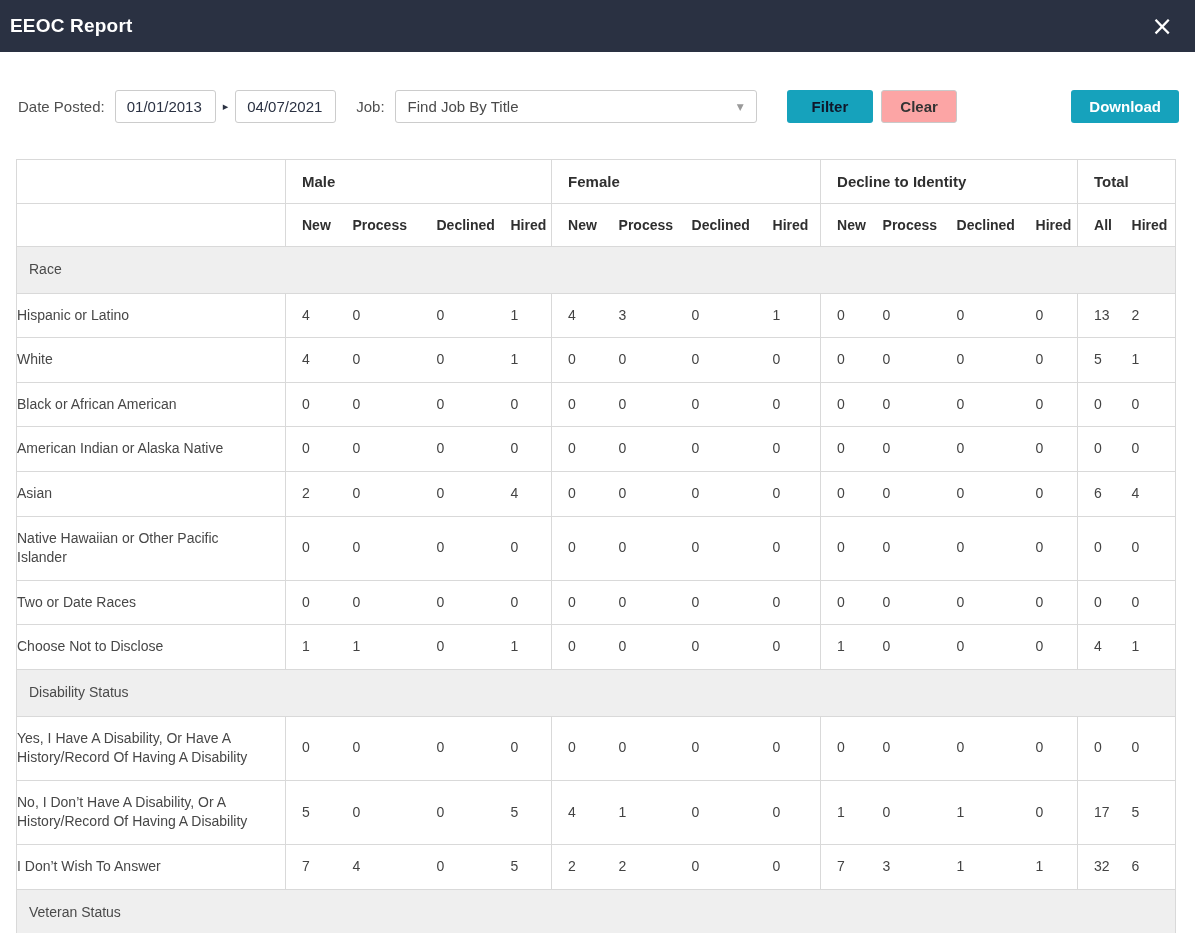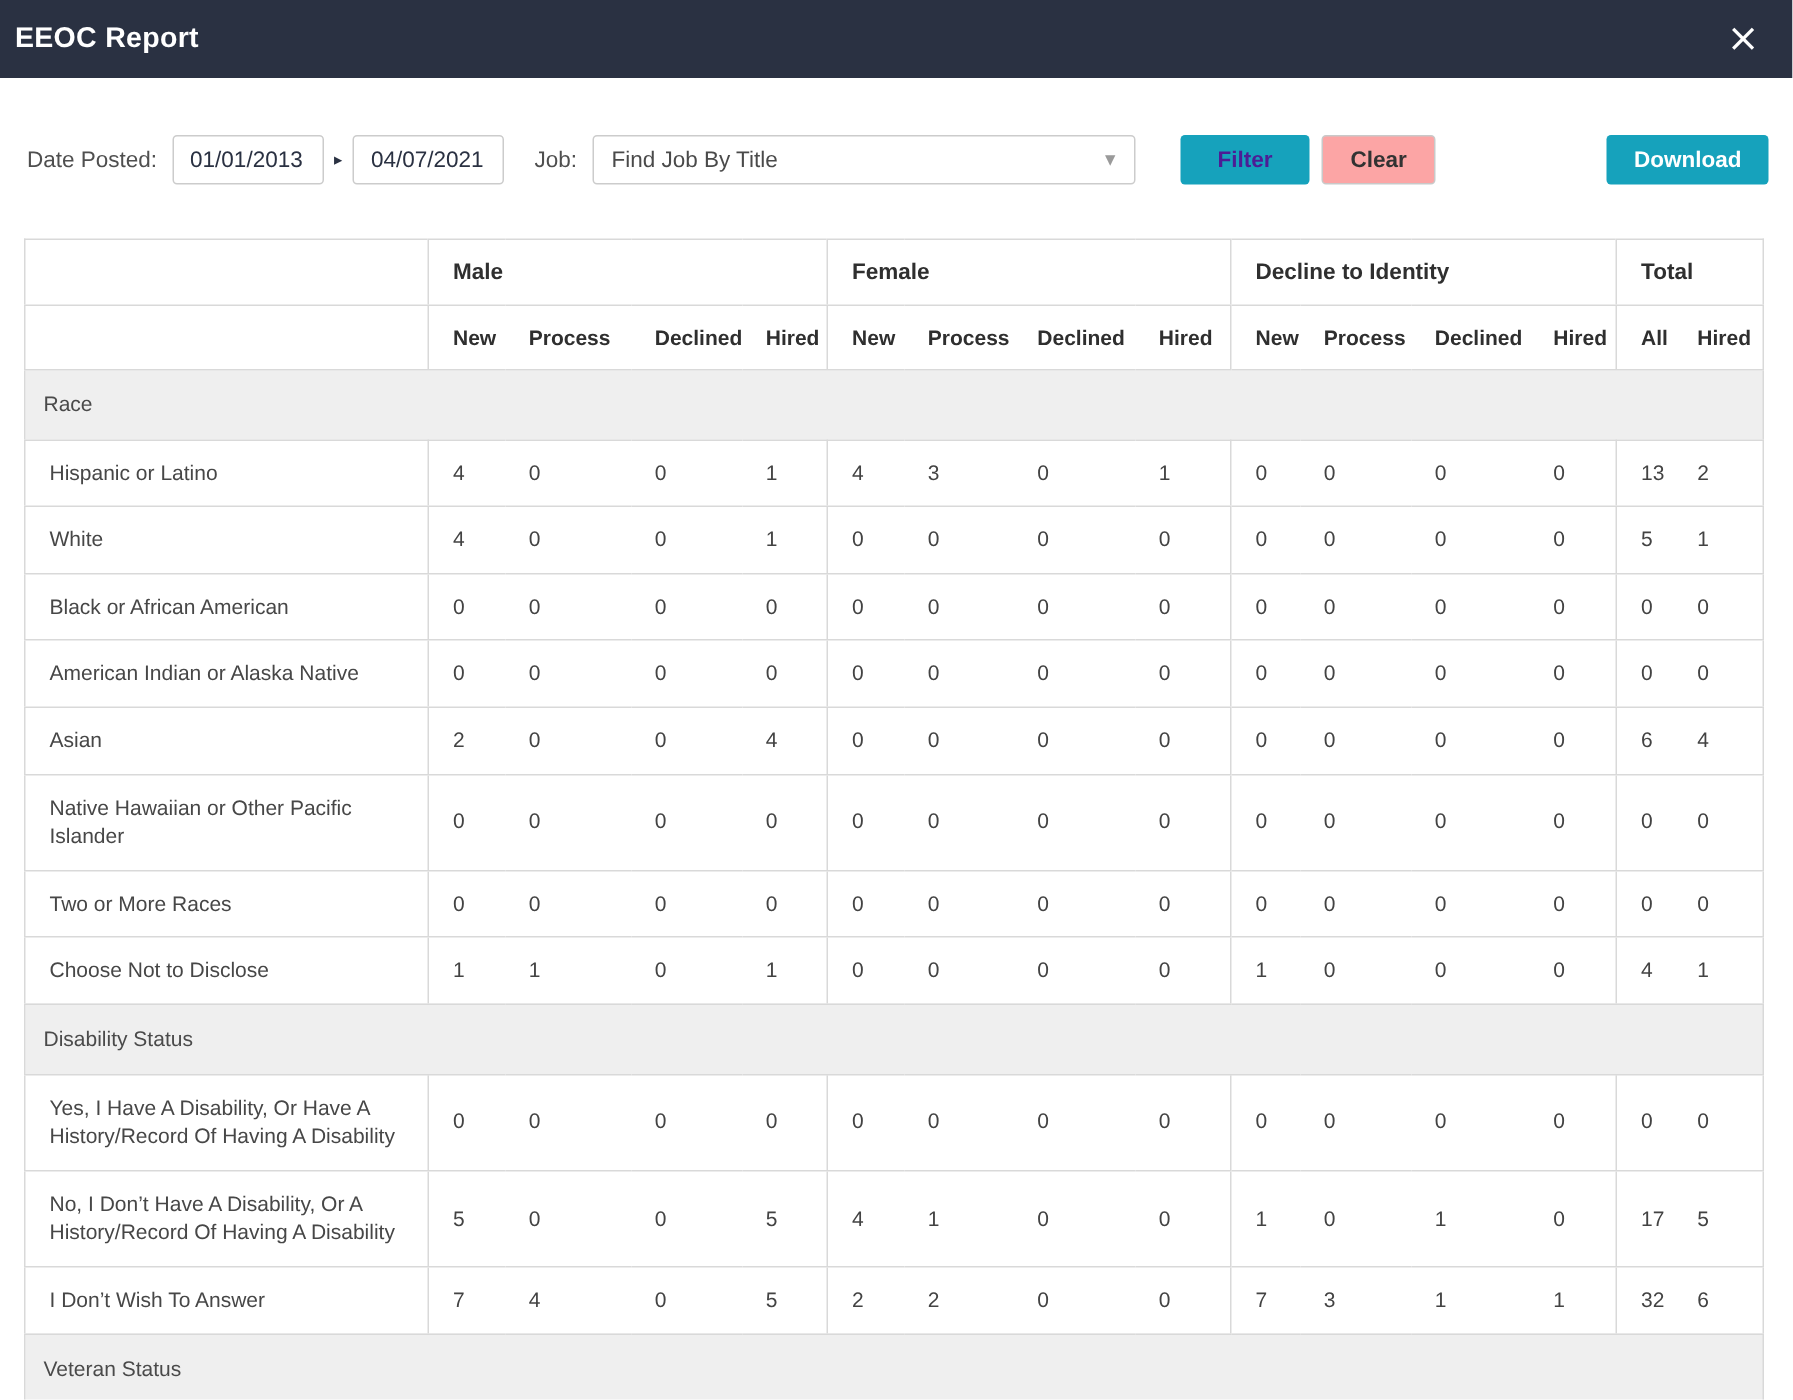--- a/index.html
+++ b/index.html
@@ -35,40 +35,40 @@
   .select-box{
     width:362px;height:33px;border:1px solid #ccc;border-radius:3px;
     display:flex;align-items:center;padding:0 12px;font-size:15px;color:#4a4a4a;
     background:#fff;cursor:pointer;
   }
   .select-caret{margin-left:auto;color:#9a9a9a;font-size:9px;font-family:"DejaVu Sans",sans-serif;}
   .btn{
     height:33px;border-radius:3px;font-size:15px;font-weight:bold;cursor:pointer;
     font-family:"Liberation Sans",sans-serif;
   }
-  .btn-filter{background:var(--accent);color:#4c1d95;border:none;margin-left:30px;padding:0 25px;}
+  .btn-filter{background:var(--accent);color:#0f172a;border:none;margin-left:30px;padding:0 25px;}
   .btn-clear{background:#fca5a5;color:#333;border:1px solid #c9c9c9;margin-left:8px;padding:0 18px;}
   .btn-download{background:var(--accent);color:#fff;border:none;margin-left:auto;padding:0 18px;}
   
   .table-wrap{margin:36px 16px 0 16px;}
   table{
     width:1159px;table-layout:fixed;border-collapse:collapse;
     border:1px solid var(--border);font-size:14px;
   }
   th{
     text-align:left;font-weight:bold;color:var(--head-text);
     padding:13px 4px 13px 16px;border-bottom:1px solid var(--border);
     font-size:14px;overflow:hidden;white-space:nowrap;
   }
   th.group-label{font-size:15px;}
   td{
     padding:12px 4px 12px 16px;border-bottom:1px solid var(--border);
     color:var(--text);vertical-align:middle;line-height:1.4;
   }
-  td.row-label{padding-left:16px;padding-right:14px;color:#474747;}
+  td.row-label{padding-left:0;padding-right:14px;color:#474747;}
   .gb{border-left:1px solid var(--border);}
   tr.section-row td{
     background:var(--section-bg);padding:13px 12px;color:#4a4a4a;
   }
 </style>
 </head>
 <body>
 
 <div class="topbar">
   <span class="topbar-title">EEOC Report</span>
@@ -235,21 +235,21 @@
           <td>0</td>
           <td>0</td>
           <td class="gb">0</td>
           <td>0</td>
           <td>0</td>
           <td>0</td>
           <td class="gb">0</td>
           <td>0</td>
         </tr>
         <tr>
-          <td class="row-label">Two or More Races</td>
+          <td class="row-label">Two or Date Races</td>
           <td class="gb">0</td>
           <td>0</td>
           <td>0</td>
           <td>0</td>
           <td class="gb">0</td>
           <td>0</td>
           <td>0</td>
           <td>0</td>
           <td class="gb">0</td>
           <td>0</td>

